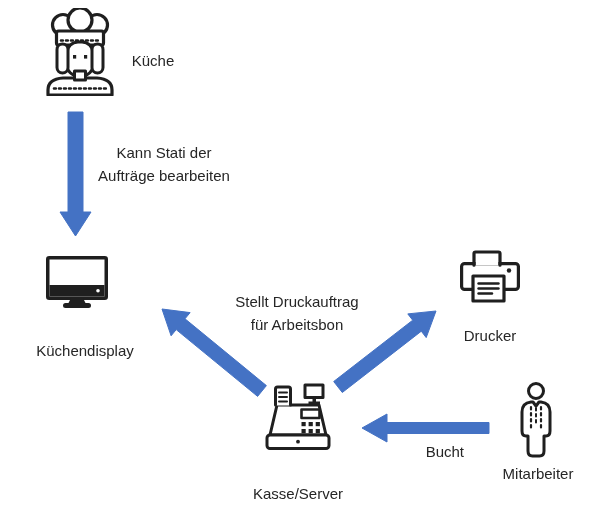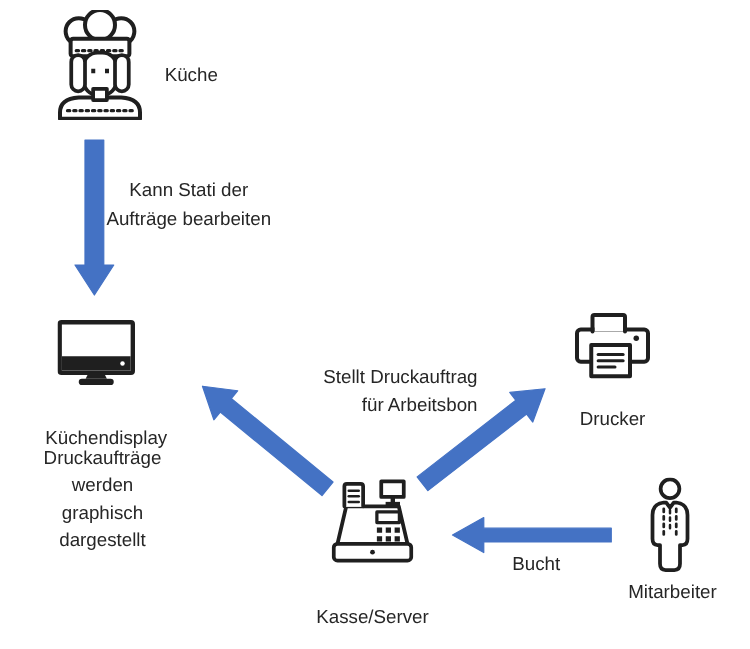--- a/index.html
+++ b/index.html
@@ -38,37 +38,33 @@
     <rect class="fw" x="15" y="36" width="11" height="29" rx="5.5" stroke-width="3"></rect>
     <rect class="fw" x="50" y="36" width="11" height="29" rx="5.5" stroke-width="3"></rect>
     <rect class="fb" x="31" y="47" width="3.2" height="3.6"></rect>
     <rect class="fb" x="42" y="47" width="3.2" height="3.6"></rect>
     <path class="fw" d="M6,87 L6,82 Q6,71 21,70 L55,70 Q70,71 70,82 L70,87 Z" stroke-width="3.2"></path>
     <rect class="fw" x="32.5" y="63" width="11" height="9" stroke-width="3"></rect>
     <line class="ln" x1="12" y1="80.5" x2="64" y2="80.5" stroke-width="2.6" stroke-dasharray="1.8 3.2" stroke-linecap="butt"></line>
   </svg>
   <div class="lbl" style="left:108px;top:50px;width:90px;">Küche</div>
 
-  <div class="lbl edge-lbl" style="left:66px;top:141px;width:170px;">Kann Stati der
+  <div class="lbl edge-lbl" style="left:79px;top:141px;width:170px;">Kann Stati der
 Aufträge bearbeiten</div>
 
   <svg class="icon" style="left:46px;top:256px;width:62px;height:54px;" viewBox="0 0 62 54">
     <rect class="fw" x="1.75" y="1.75" width="58.5" height="40.5" rx="1.5" stroke-width="3.5"></rect>
     <rect class="fb" x="3.5" y="29" width="55" height="11.5"></rect>
     <circle class="mask" cx="52" cy="34.8" r="1.8"></circle>
     <polygon class="fb" points="25,42 37,42 39.5,47 22.5,47"></polygon>
     <rect class="fb" x="17" y="47" width="28" height="5" rx="2.5"></rect>
   </svg>
   <div class="lbl" style="left:15px;top:340px;width:140px;">Küchendisplay</div>
-  <div class="lbl" style="left:26px;top:356px;width:112px;">Druckaufträge
-werden
-graphisch
-dargestellt</div>
 
-  <div class="lbl edge-lbl" style="left:212px;top:290px;width:170px;text-align:right;">Stellt Druckauftrag
+  <div class="lbl edge-lbl" style="left:212px;top:290px;width:170px;">Stellt Druckauftrag
 für Arbeitsbon</div>
 
   <svg class="icon" style="left:460px;top:249px;width:60px;height:59px;" viewBox="0 0 60 59">
     <rect class="fw" x="1.6" y="14.6" width="56.8" height="25.8" rx="3" stroke-width="3.2"></rect>
     <rect class="mask" x="15.6" y="3" width="22.8" height="13"></rect>
     <path class="ln" d="M14,16.2 L14,4.6 Q14,3 15.6,3 L38.4,3 Q40,3 40,4.6 L40,16.2" stroke-width="3.2"></path>
     <circle class="fb" cx="49" cy="21.5" r="2.2"></circle>
     <rect class="fw" x="13" y="27" width="31" height="25" stroke-width="3.2"></rect>
     <line class="ln" x1="18.5" y1="34.5" x2="38.5" y2="34.5" stroke-width="2.4" stroke-linecap="butt"></line>
     <line class="ln" x1="18.5" y1="39.5" x2="38.5" y2="39.5" stroke-width="2.4" stroke-linecap="butt"></line>
@@ -91,21 +87,21 @@
     <rect class="fb" x="43.6" y="39" width="4.2" height="4.2"></rect>
     <rect class="fb" x="50.7" y="39" width="4.2" height="4.2"></rect>
     <rect class="fb" x="36.5" y="46" width="4.2" height="4.2"></rect>
     <rect class="fb" x="43.6" y="46" width="4.2" height="4.2"></rect>
     <rect class="fb" x="50.7" y="46" width="4.2" height="4.2"></rect>
     <rect class="fw" x="2" y="52" width="62" height="13.5" rx="3" stroke-width="3"></rect>
     <circle class="fb" cx="33" cy="58.7" r="1.9"></circle>
   </svg>
   <div class="lbl" style="left:238px;top:463px;width:120px;margin-top:20px;">Kasse/Server</div>
 
-  <div class="lbl" style="left:394px;top:441px;width:70px;">Bucht</div>
+  <div class="lbl" style="left:394px;top:441px;width:70px;text-align:right;">Bucht</div>
 
   <svg class="icon" style="left:516px;top:382px;width:40px;height:78px;" viewBox="0 0 40 78">
     <path class="fw" d="M6,30 Q6,21 15,20 L17,20 L20,24 L23,20 L25,20 Q34,21 34,30
                         L34,49 Q34,54 30,54 L28,54 L28,69 Q28,74 23.5,74 L16.5,74
                         Q12,74 12,69 L12,54 L10,54 Q6,54 6,49 Z" stroke-width="3"></path>
     <circle class="fw" cx="20" cy="9" r="7.5" stroke-width="3"></circle>
     <line class="ln" x1="15" y1="25" x2="15" y2="46" stroke-width="2.2" stroke-dasharray="2.5 3.5" stroke-linecap="butt"></line>
     <line class="ln" x1="25" y1="25" x2="25" y2="46" stroke-width="2.2" stroke-dasharray="2.5 3.5" stroke-linecap="butt"></line>
     <line class="ln" x1="20" y1="26" x2="20" y2="42" stroke-width="2" stroke-dasharray="2.5 3.5" stroke-linecap="butt"></line>
   </svg>

